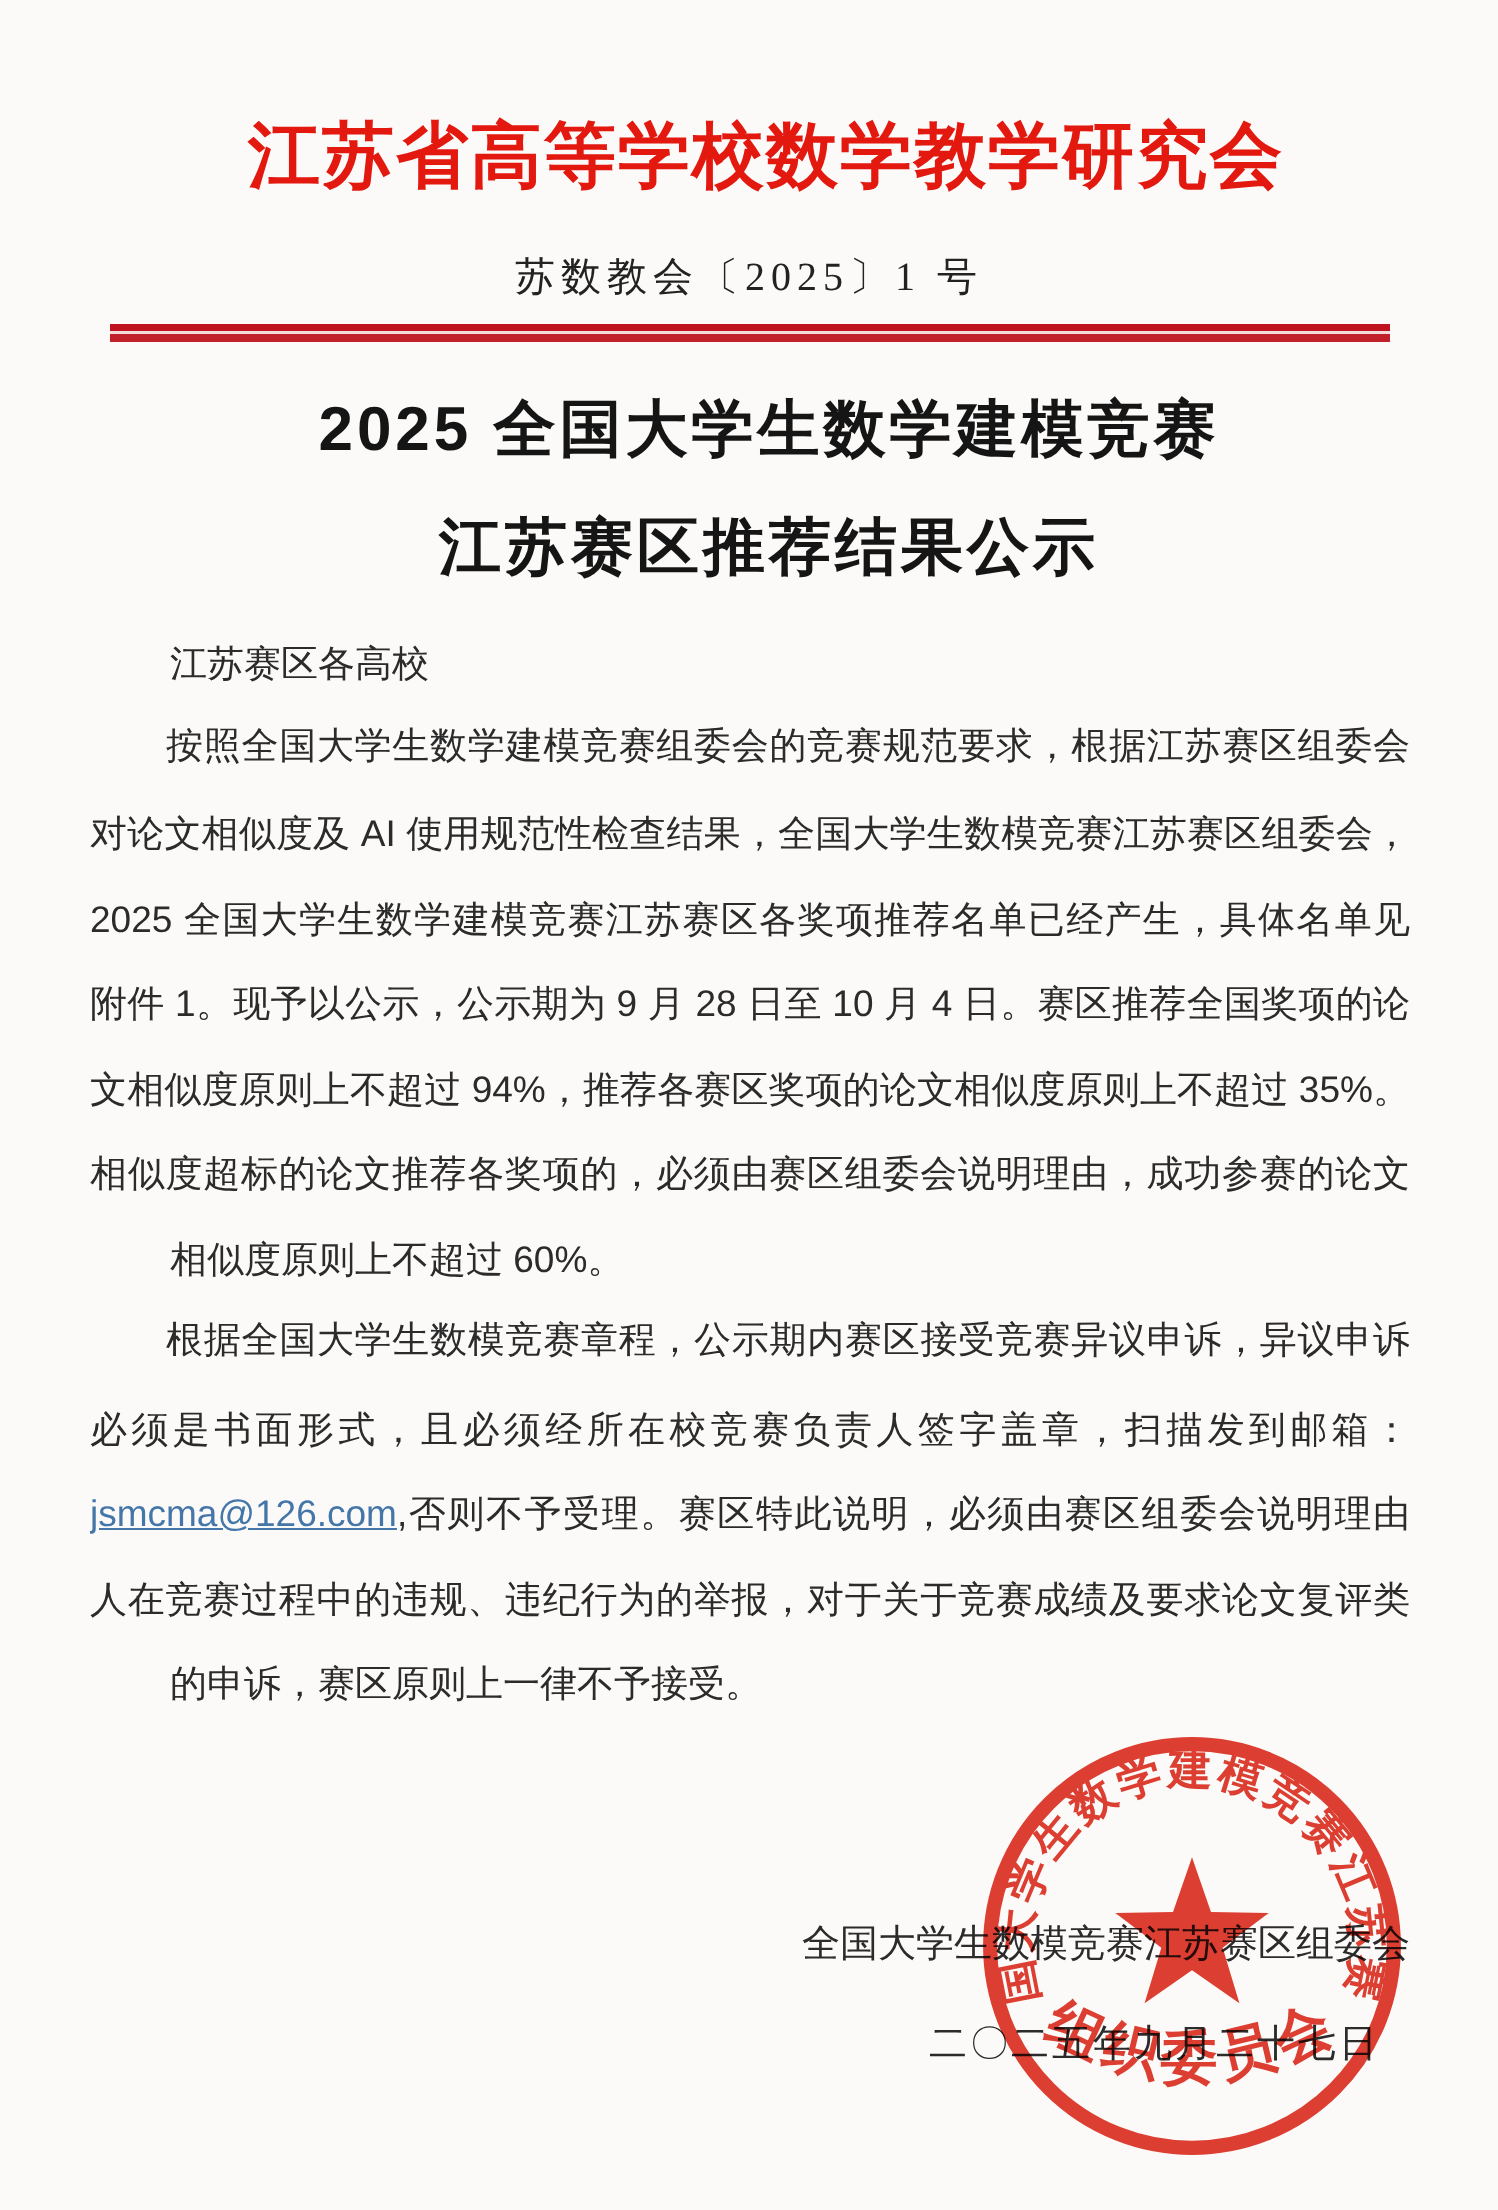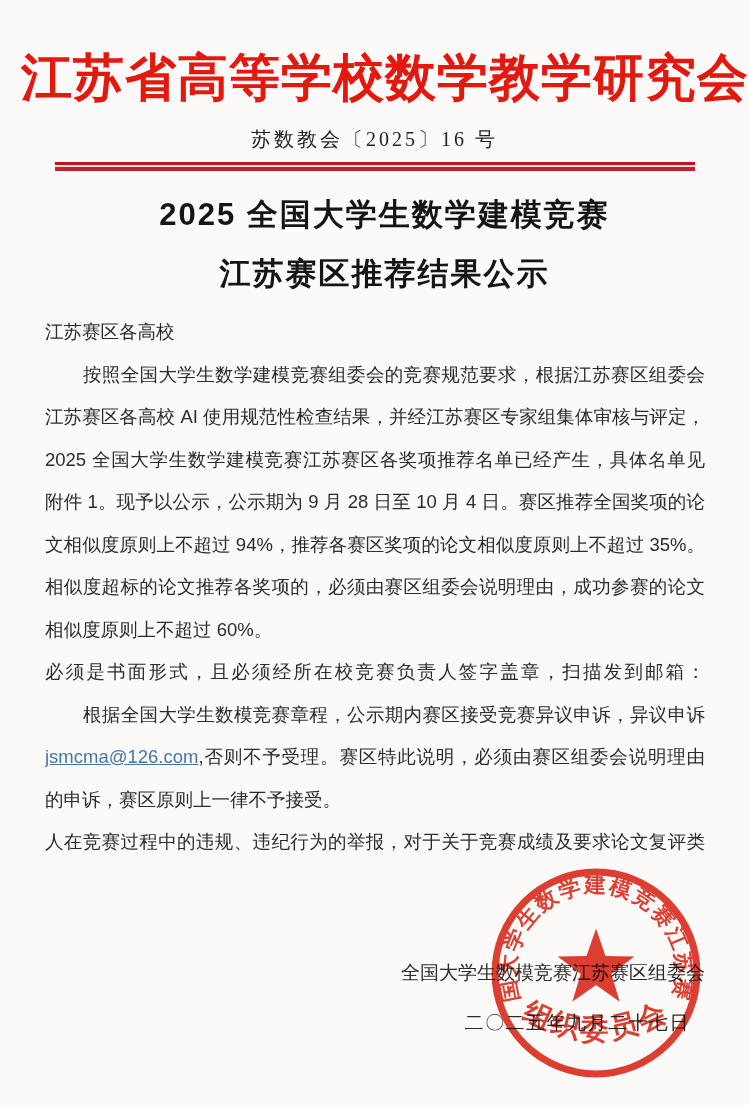--- a/index.html
+++ b/index.html
@@ -8,24 +8,24 @@
     background:#fbfaf8;
     font-family:"Liberation Sans", sans-serif;
     color:#262626;
     position:relative;
     overflow:hidden;
   }
   .doc{position:absolute;inset:0;}
 
   .org-title{
     position:absolute;top:46px;left:0;right:0;
-    text-align:right;
+    text-align:center;
     font-family:"Liberation Serif", serif;
     font-weight:700;
-    font-size:51px;
+    font-size:36px;
     letter-spacing:1px;
     color:#e3180f;
     line-height:64px;
     white-space:nowrap;
     margin-left:17px;
   }
   .doc-number{
     position:absolute;top:126px;left:0;right:0;
     text-align:center;
     font-family:"Liberation Serif", serif;
@@ -56,22 +56,22 @@
   }
   .line{
     font-size:18.5px;
     line-height:42.5px;
     color:#2b2b2b;
     text-align:justify;
     text-align-last:justify;
     overflow:hidden;
     white-space:nowrap;
   }
-  .line.left{text-align:right;text-align-last:left;}
-  .line.indent{text-indent:38px;}
+  .line.left{text-align:right;text-align-last:left;margin-left:40px;}
+  .line.indent{text-indent:38px;font-family:Liberation Mono, monospace;}
   .email-link{
     color:#4576a9;
     text-decoration:underline;
     text-decoration-color:#4576a9;
     cursor:pointer;
     margin-top:35px;
   }
   .signature{
     position:absolute;top:948px;right:44px;left:45px;
     text-align:right;
@@ -93,45 +93,45 @@
     fill:#dd2b1c;
   }
 </style>
 </head>
 <body>
 
 <div class="doc">
 
   <div class="org-title">江苏省高等学校数学教学研究会</div>
 
-  <div class="doc-number">苏数教会〔2025〕16 号</div>
+  <div class="doc-number">苏数教会〔2025〕1 号</div>
 
   <div class="red-rule"></div>
 
   <div class="main-title">
     <div>2025 全国大学生数学建模竞赛</div>
     <div>江苏赛区推荐结果公示</div>
   </div>
 
   <div class="body-text">
     <div class="line left">江苏赛区各高校</div>
 
     <div class="line indent">按照全国大学生数学建模竞赛组委会的竞赛规范要求，根据江苏赛区组委会</div>
-    <div class="line">江苏赛区各高校 AI 使用规范性检查结果，并经江苏赛区专家组集体审核与评定，</div>
+    <div class="line">对论文相似度及 AI 使用规范性检查结果，全国大学生数模竞赛江苏赛区组委会，</div>
     <div class="line">2025 全国大学生数学建模竞赛江苏赛区各奖项推荐名单已经产生，具体名单见</div>
     <div class="line">附件 1。现予以公示，公示期为 9 月 28 日至 10 月 4 日。赛区推荐全国奖项的论</div>
     <div class="line">文相似度原则上不超过 94%，推荐各赛区奖项的论文相似度原则上不超过 35%。</div>
     <div class="line">相似度超标的论文推荐各奖项的，必须由赛区组委会说明理由，成功参赛的论文</div>
     <div class="line left">相似度原则上不超过 60%。</div>
 
+    <div class="line indent">根据全国大学生数模竞赛章程，公示期内赛区接受竞赛异议申诉，异议申诉</div>
     <div class="line">必须是书面形式，且必须经所在校竞赛负责人签字盖章，扫描发到邮箱：</div>
-    <div class="line indent">根据全国大学生数模竞赛章程，公示期内赛区接受竞赛异议申诉，异议申诉</div>
     <div class="line"><span class="email-link">jsmcma@126.com</span><span>,否则不予受理。赛区特此说明，必须由赛区组委会说明理由</span></div>
+    <div class="line">人在竞赛过程中的违规、违纪行为的举报，对于关于竞赛成绩及要求论文复评类</div>
     <div class="line left">的申诉，赛区原则上一律不予接受。</div>
-    <div class="line">人在竞赛过程中的违规、违纪行为的举报，对于关于竞赛成绩及要求论文复评类</div>
 
   </div>
 
   <div class="signature">
     <div>全国大学生数模竞赛江苏赛区组委会</div>
     <div class="date">二〇二五年九月二十七日</div>
   </div>
 
   <div class="stamp">
     <svg viewBox="0 0 216 216" xmlns="http://www.w3.org/2000/svg">

